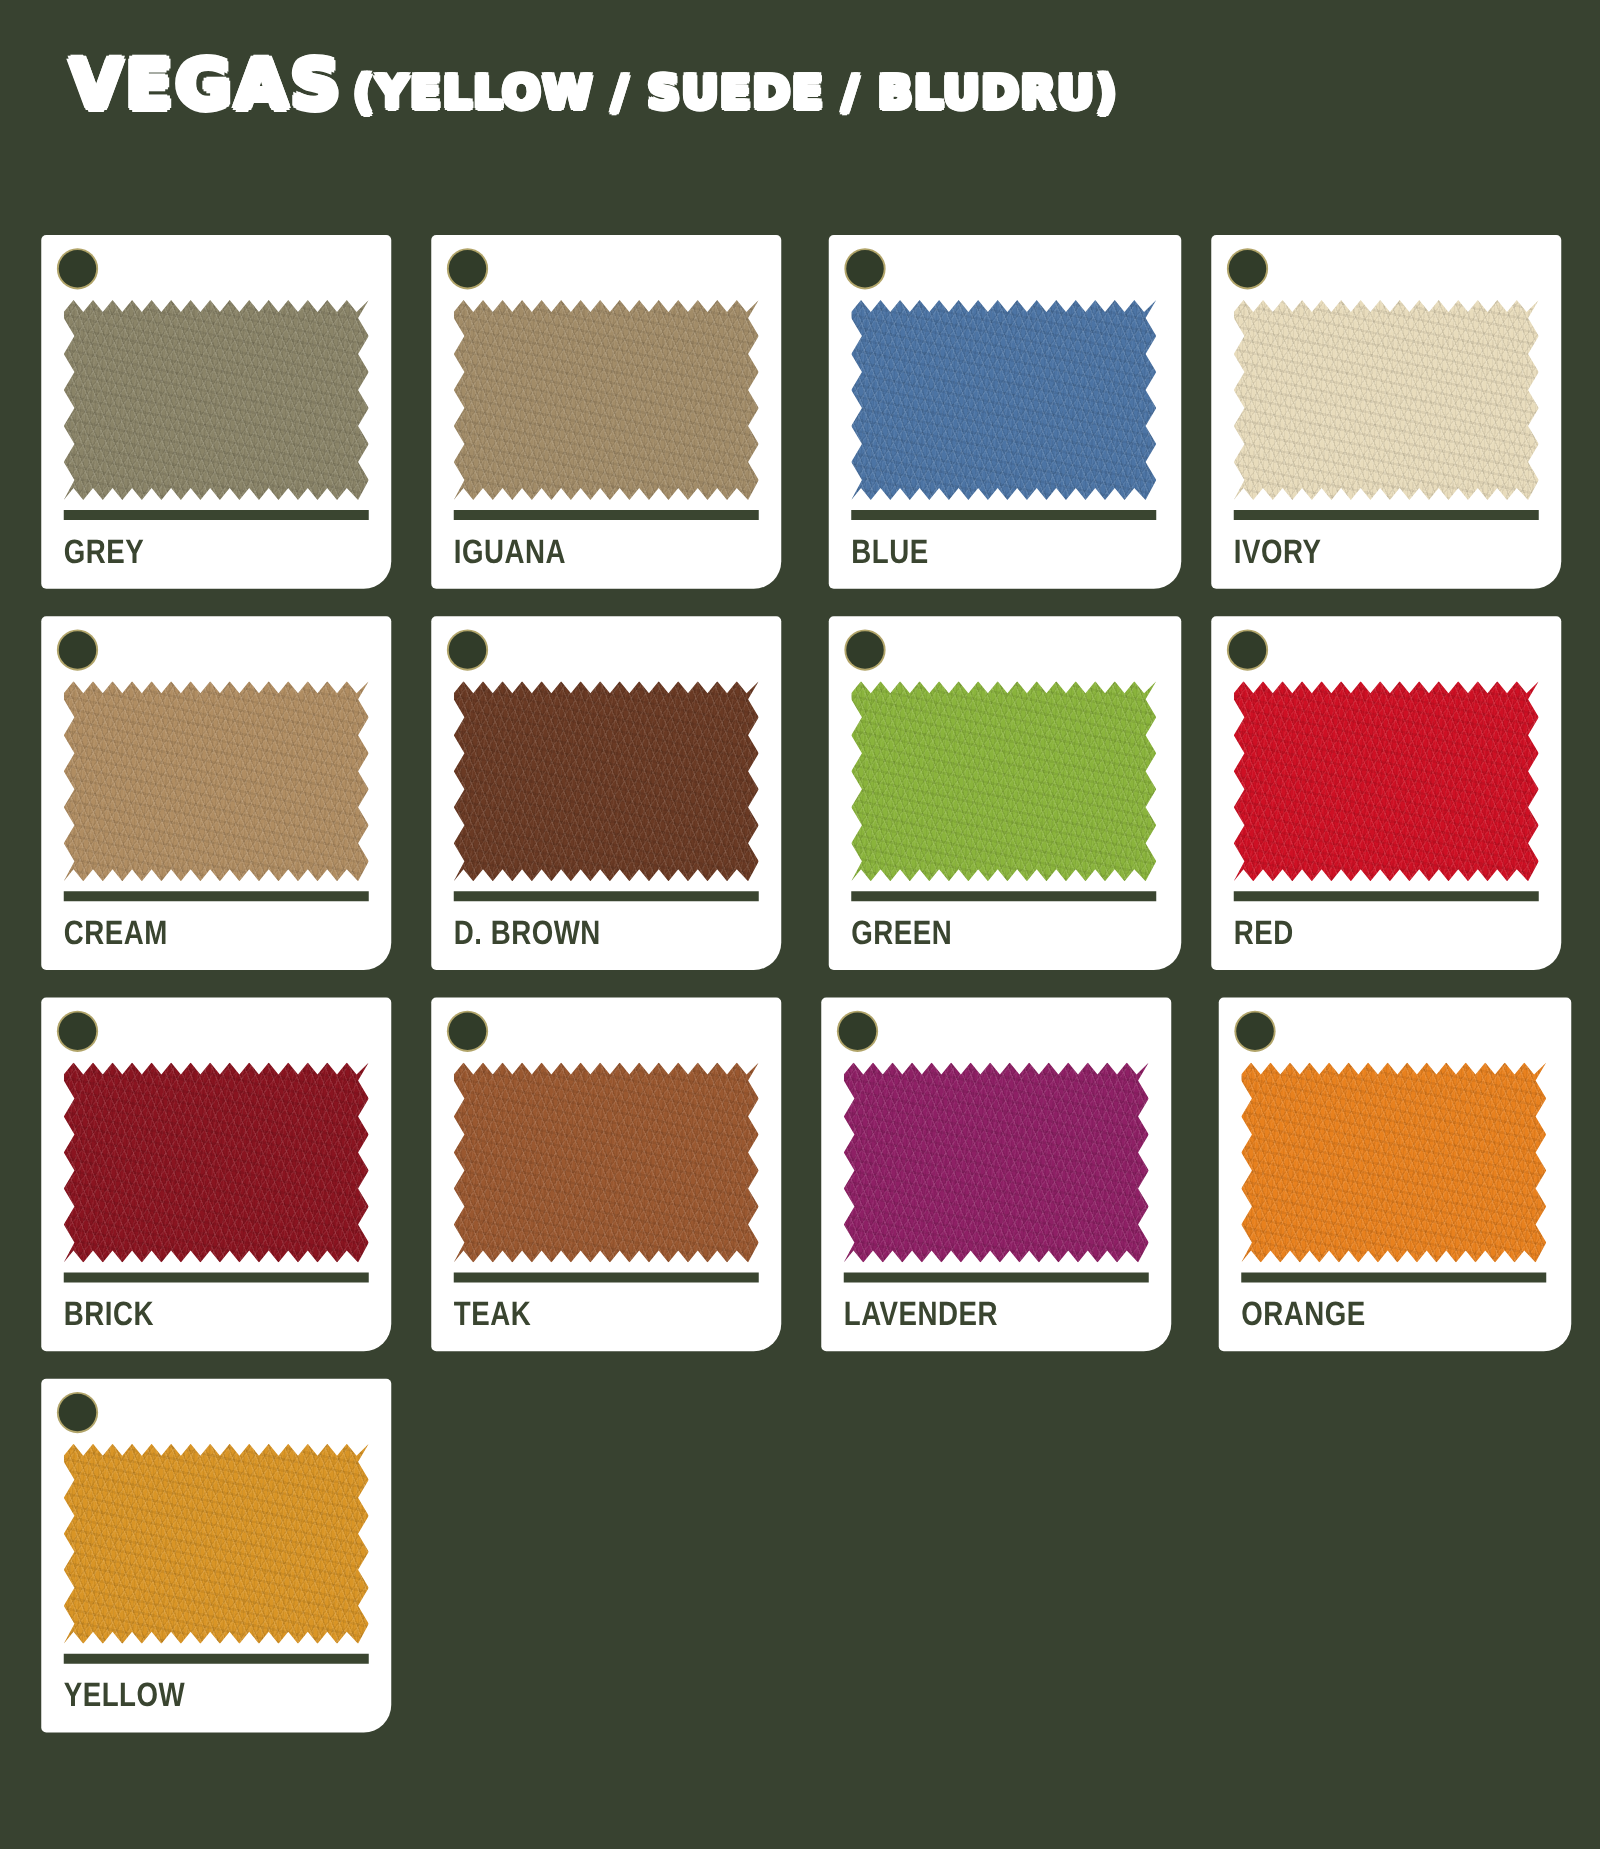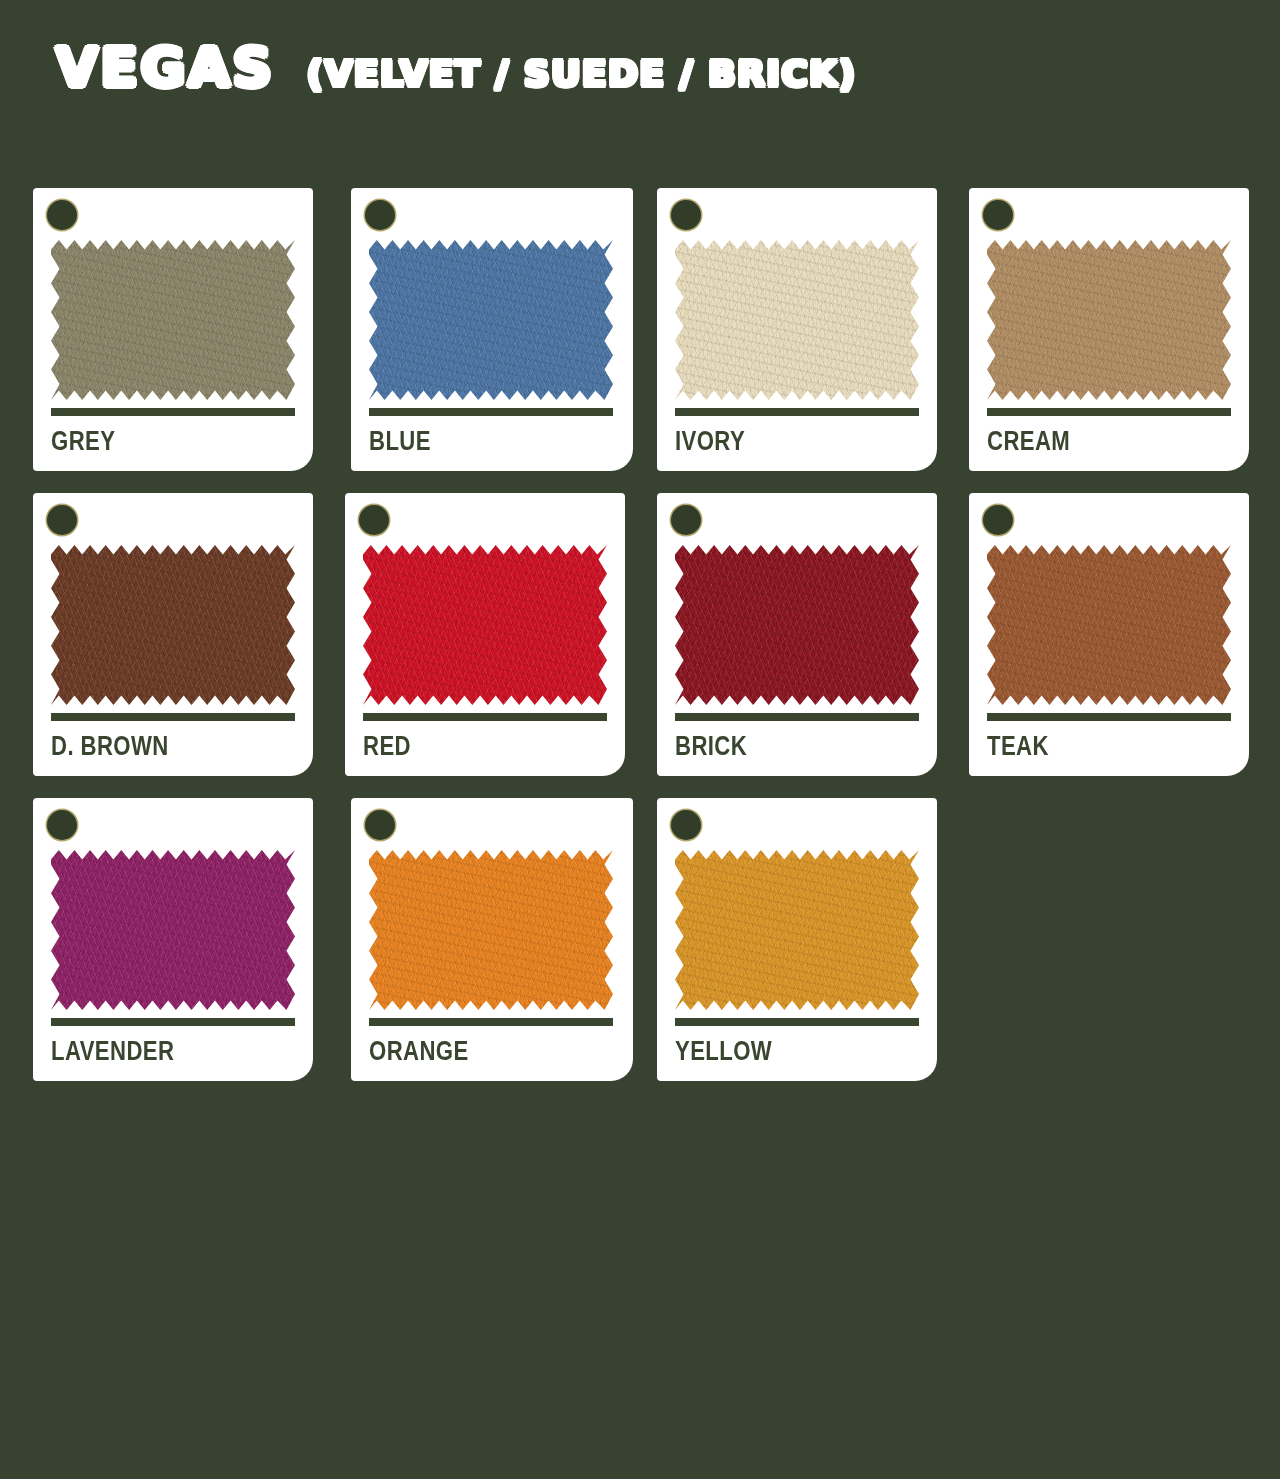--- a/index.html
+++ b/index.html
@@ -13,21 +13,21 @@
     position: relative;
   }
 
   
   #page-title {
     position: absolute;
     left: 56px;
     top: 36px;
     display: flex;
     align-items: baseline;
-    gap: 32px;
+    gap: 8px;
     white-space: nowrap;
   }
   .title-main {
     font-family: "DejaVu Sans", sans-serif;
     font-size: 54px;
     font-weight: bold;
     letter-spacing: 3px;
     color: #ffffff;
     -webkit-text-stroke: 2.5px #384230;
     paint-order: stroke fill;
@@ -158,32 +158,40 @@
     transform: scaleX(0.82);
     transform-origin: left center;
     white-space: nowrap;
   }
 </style>
 </head>
 <body>
 
 <div id="page-title">
   <span class="title-main">VEGAS</span>
-  <span class="title-sub">(VELVET / SUEDE / BRICK)</span>
+  <span class="title-sub">(YELLOW / SUEDE / BLUDRU)</span>
 </div>
 
 <div id="swatch-grid">
     <div class="swatch-card">
       <div class="punch-hole"></div>
       <div class="fabric-wrap">
         <div class="fabric" style="background: rgb(138, 132, 104);"></div>
       </div>
       <div class="card-rule"></div>
       <div class="card-label">GREY</div>
     </div>
+    <div class="swatch-card">
+      <div class="punch-hole"></div>
+      <div class="fabric-wrap">
+        <div class="fabric" style="background: rgb(162, 140, 104);"></div>
+      </div>
+      <div class="card-rule"></div>
+      <div class="card-label">IGUANA</div>
+    </div>
     <div class="swatch-card col4">
       <div class="punch-hole"></div>
       <div class="fabric-wrap">
         <div class="fabric" style="background: rgb(76, 116, 164);"></div>
       </div>
       <div class="card-rule"></div>
       <div class="card-label">BLUE</div>
     </div>
     <div class="swatch-card">
       <div class="punch-hole"></div>
@@ -202,20 +210,28 @@
       <div class="card-label">CREAM</div>
     </div>
     <div class="swatch-card">
       <div class="punch-hole"></div>
       <div class="fabric-wrap">
         <div class="fabric" style="background: rgb(106, 58, 36);"></div>
       </div>
       <div class="card-rule"></div>
       <div class="card-label">D. BROWN</div>
     </div>
+    <div class="swatch-card col4">
+      <div class="punch-hole"></div>
+      <div class="fabric-wrap">
+        <div class="fabric" style="background: rgb(138, 180, 60);"></div>
+      </div>
+      <div class="card-rule"></div>
+      <div class="card-label">GREEN</div>
+    </div>
     <div class="swatch-card">
       <div class="punch-hole"></div>
       <div class="fabric-wrap">
         <div class="fabric" style="background: rgb(206, 16, 36);"></div>
       </div>
       <div class="card-rule"></div>
       <div class="card-label">RED</div>
     </div>
     <div class="swatch-card">
       <div class="punch-hole"></div>

